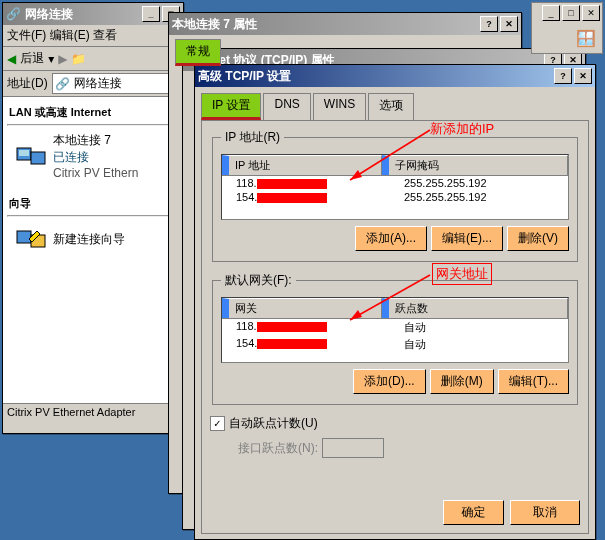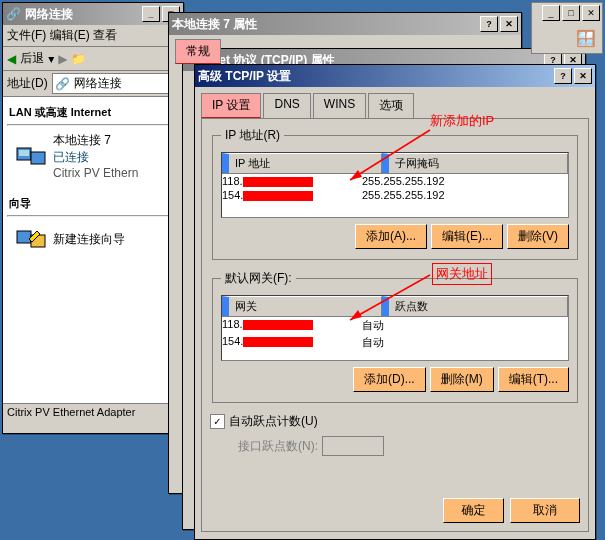--- a/index.html
+++ b/index.html
@@ -12,29 +12,29 @@
 .menubar{background:#d4d0c8;padding:2px 4px;border-bottom:1px solid #808080}
 .toolbar{background:#d4d0c8;padding:3px 4px;border-bottom:1px solid #808080;display:flex;align-items:center;gap:4px}
 .addrbar{background:#d4d0c8;padding:2px 4px;border-bottom:1px solid #808080;display:flex;align-items:center;gap:4px}
 .content{padding:4px;background:#fff}
 .section-hdr{font-weight:bold;font-size:11px;padding:4px 2px}
 .listitem{display:flex;align-items:center;gap:6px;padding:2px 8px}
 .icon32{width:32px;height:32px;flex-shrink:0}
 .statusbar{border-top:1px solid #808080;padding:2px 4px;background:#d4d0c8;font-size:11px}
 .tabs{display:flex;margin:6px 6px 0 6px}
 .tab{padding:3px 10px;border:1px solid #808080;border-bottom:none;background:#d4d0c8;margin-right:2px;position:relative;font-size:12px}
-.tab.active{background:#fca5a5;border-bottom:1px solid #b91c1c;z-index:2}
+.tab.active{background:#84cc16;border-bottom:3px solid #b91c1c;z-index:2}
 .tabpanel{border:1px solid #808080;margin:0 6px 6px 6px;padding:8px;background:#d4d0c8}
 fieldset{border:1px solid #808080;padding:8px 8px 10px 8px;margin-bottom:10px}
 fieldset legend{padding:0 4px}
 .listview{background:#fff;border:1px solid #808080;border-top-color:#404040;border-left-color:#404040;height:64px;overflow:auto}
 .listview-hdr{display:flex;background:#d4d0c8;border-bottom:1px solid #808080}
 .listview-hdr div{padding:2px 6px;border-right:1px solid #808080;border-top:1px solid #fff;border-left:7px solid #3b82f6;font-size:11px}
 .listview-row{display:flex}
-.listview-row div{padding:1px 0;font-size:11px}
+.listview-row div{padding:1px 14px;font-size:11px}
 .col1{width:140px}
 .col2{flex:1}
 .btnrow{display:flex;justify-content:flex-end;gap:4px;margin-top:6px}
 .btn{background:#fdba74;border:1px solid #000;border-top-color:#fff;border-left-color:#fff;padding:3px 10px;font-size:12px;font-family:inherit}
 .redact{background:#f00;color:#f00;display:inline-block;height:10px;vertical-align:middle}
 .anno{position:absolute;color:red;font-size:13px;pointer-events:none;z-index:100}
 .checkbox-row{display:flex;align-items:center;gap:4px;margin:6px 0}
 .checkbox{width:13px;height:13px;background:#fff;border:1px solid #808080;display:inline-flex;align-items:center;justify-content:center;font-size:10px}
 .input-disabled{background:#d4d0c8;border:1px solid #808080;width:60px;height:18px;display:inline-block}
 .arrow-line{position:absolute;pointer-events:none;z-index:99}
@@ -201,21 +201,21 @@
       <span class="input-disabled"></span>
     </div>
 
     <div style="position:absolute;bottom:8px;right:8px;display:flex;gap:6px">
       <button class="btn" style="width:61px">确定</button>
       <button class="btn" style="width:70px">取消</button>
     </div>
   </div>
 </div>
 
-<div class="anno" style="left:430px;top:112px">新添加的IP</div>
+<div class="anno" style="left:430px;top:120px">新添加的IP</div>
 <div class="anno" style="left:432px;top:263px;border:1px solid red;padding:1px 3px">网关地址</div>
 <svg class="arrow-line" style="left:340px;top:125px;width:100px;height:60px">
     <line x1="90" y1="5" x2="10" y2="55" stroke="red" stroke-width="1.5"></line>
     <polygon points="10,55 18,45 22,52" fill="red"></polygon>
   </svg>
 <svg class="arrow-line" style="left:340px;top:270px;width:100px;height:60px">
     <line x1="90" y1="5" x2="10" y2="50" stroke="red" stroke-width="1.5"></line>
     <polygon points="10,50 18,40 22,47" fill="red"></polygon>
   </svg>
 

